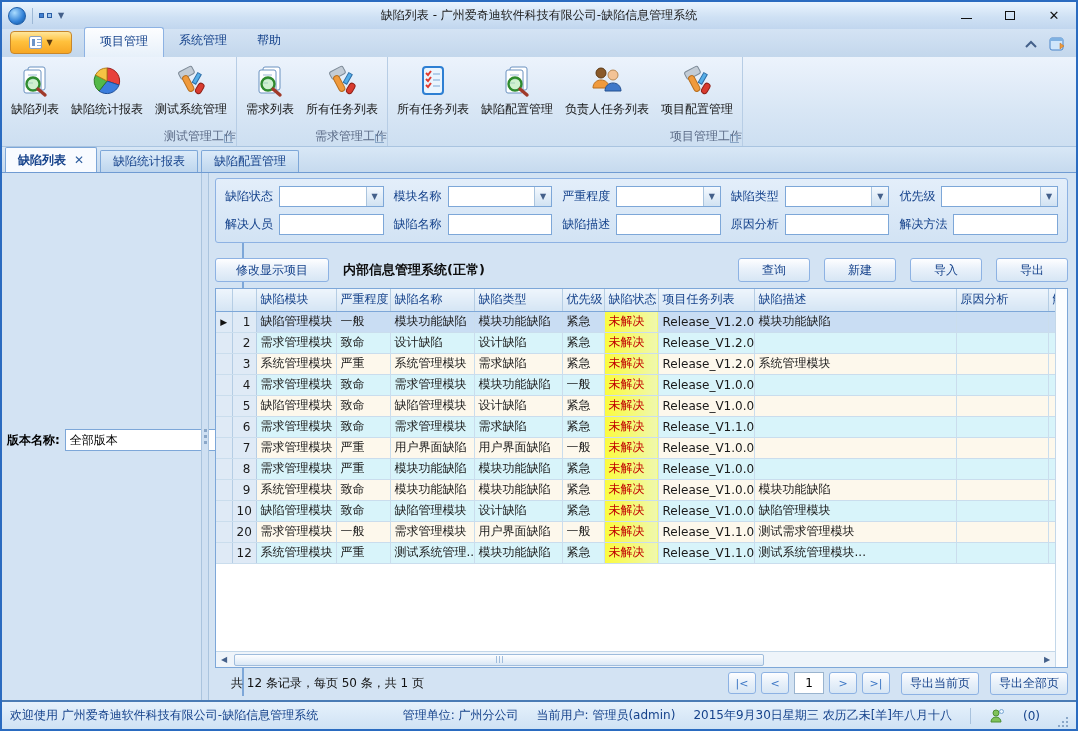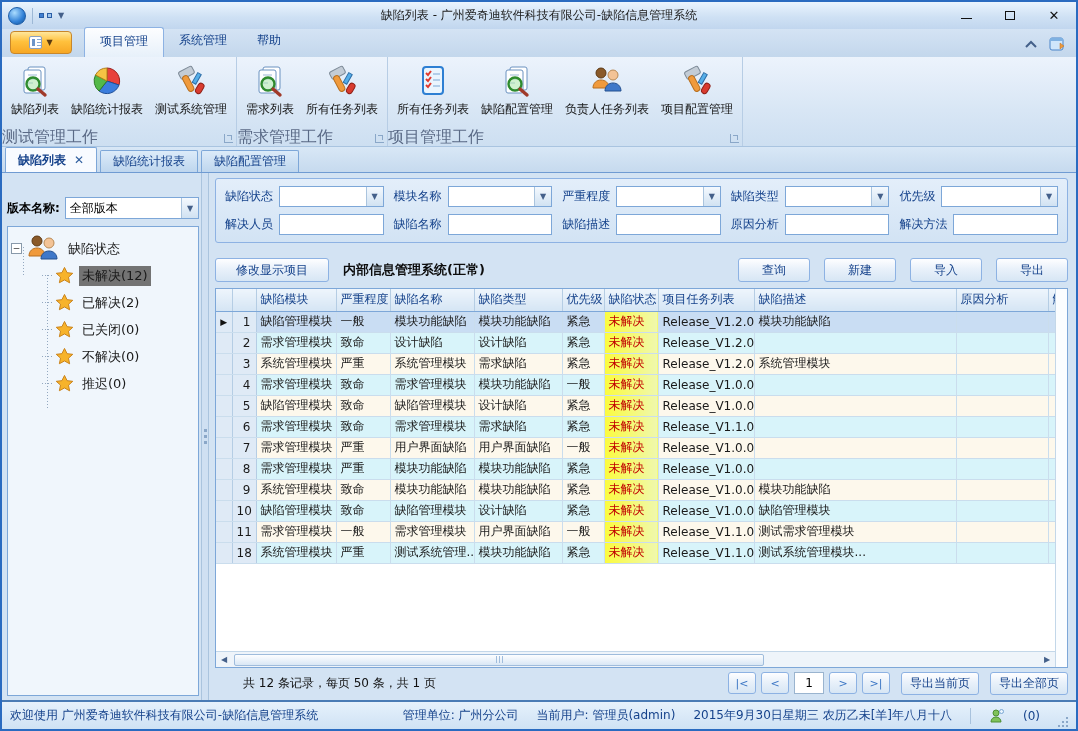--- a/index.html
+++ b/index.html
@@ -34,33 +34,33 @@
   .tab-spacer{flex:1}
   .ribbon-right{display:flex;align-items:center;gap:10px;padding:0 10px 4px 0}
 
   
   .ribbon{position:absolute;top:55px;left:0;right:0;height:90px;background:linear-gradient(#ecf3fc,#d8e6f5 60%,#cddff1);border-bottom:1px solid #a9c4e0;display:flex}
   .rgroup{display:flex;flex-direction:column;border-right:1px solid #b7cde5;position:relative}
   .rgroup-buttons{flex:1;display:flex;align-items:stretch;padding:3px 4px 0 4px;gap:2px}
   .rbtn{display:flex;flex-direction:column;align-items:center;justify-content:flex-start;padding:4px 5px 2px;border-radius:3px}
   .rbtn .ricon{width:34px;height:34px;margin-bottom:3px}
   .rbtn-label{font-size:12px;color:#151515;white-space:nowrap}
-  .rgroup-label{height:17px;text-align:left;color:#5a6a86;font-size:16px;line-height:15px}
+  .rgroup-label{height:17px;text-align:right;color:#5a6a86;font-size:12px;line-height:15px}
   .dlauncher{position:absolute;right:3px;bottom:3px;width:9px;height:9px;border-left:1px solid #8aa7c8;border-bottom:1px solid #8aa7c8}
   .dlauncher::after{content:"";position:absolute;right:1px;top:1px;width:4px;height:4px;border-right:1px solid #8aa7c8;border-top:1px solid #8aa7c8}
 
   
   .doctabs{position:absolute;top:145px;left:0;right:0;height:26px;background:linear-gradient(#d8e7f6,#c6daee);display:flex;align-items:flex-end;padding-left:3px;border-bottom:1px solid #6f9bd2}
   .dtab{display:flex;align-items:center;gap:8px;height:22px;padding:0 12px;margin-right:3px;color:#15428b;background:linear-gradient(#dcebf9,#bed6ee);border:1px solid #7da7d8;border-bottom:none;border-radius:2px 2px 0 0}
   .dtab.active{height:25px;background:#f8fbff;font-weight:bold}
   .dtab-close{font-weight:bold;color:#2e5e9e;font-size:12px;line-height:1}
 
   
   .bodywrap{position:absolute;top:171px;left:0;right:0;bottom:29px;display:flex}
-  .left-panel{width:199px;padding:24px 2px 4px 5px;display:flex;flex-direction:column}
+  .left-panel{width:199px;padding:18px 2px 4px 5px;display:flex;flex-direction:row}
   .version-row{display:flex;align-items:center;gap:5px;margin-bottom:7px}
   .version-label{font-weight:bold;color:#000;white-space:nowrap}
   .combo{height:22px;background:#fff;border:1px solid #7da7d8;display:flex;overflow:hidden}
   .combo-grow{flex:1}
   .combo-value{flex:1;border:none;outline:none;padding:0 4px;font:inherit;min-width:0;background:transparent}
   .combo-arrow{width:17px;background:linear-gradient(#f4f9fe,#d1e2f2);border-left:1px solid #aac4de;display:flex;align-items:center;justify-content:center;color:#44608a;font-size:8px}
   .status-panel{flex:1;border:1px solid #7da7d8;background:#f0f6fc;display:flex;flex-direction:column;overflow:hidden}
   .sp-header{height:23px;flex:0 0 23px;background:linear-gradient(#e9f2fc,#c3daf0);border-bottom:1px solid #9cbcdd;display:flex;align-items:center;justify-content:center;font-weight:bold;color:#15428b}
   .tree{position:relative;padding-top:8px;font-size:13px}
   .tree-item{display:flex;align-items:center;height:27px;position:relative}
@@ -113,21 +113,21 @@
   .grid-filler{flex:1;background:#fff}
   .hscroll{height:16px;flex:0 0 16px;border-top:1px solid #c3d7e9;background:#eef4fa;display:flex;align-items:center}
   .hs-btn{width:16px;height:100%;display:flex;align-items:center;justify-content:center;color:#44608a;font-size:8px}
   .hs-thumb{width:530px;height:12px;margin:0 2px;background:linear-gradient(#fdfeff,#d9e7f5);border:1px solid #9fbcdc;border-radius:2px;display:flex;align-items:center;justify-content:center;gap:2px}
   .hs-thumb i{width:1px;height:7px;background:#9fbcdc}
   .hs-track{flex:1}
   .vscroll{width:12px;flex:0 0 12px;border-left:1px solid #c3d7e9;background:#fbfdff}
 
   
   .pager-row{height:32px;display:flex;align-items:center;padding:3px 0 5px}
-  .pager-summary{margin-left:28px;color:#111}
+  .pager-summary{margin-left:16px;color:#111}
   .pager-controls{margin-left:auto;display:flex;align-items:center;gap:5px}
   .pg-btn{width:28px;height:22px;color:#3a75c4;font-size:11px}
   .page-box{width:30px;height:22px;border:1px solid #9ab4cf;background:#fff;text-align:center;font:inherit;outline:none}
   .export-btn{width:78px;height:23px;margin-left:6px}
 
   
   .statusbar{position:absolute;left:0;right:0;bottom:0;height:29px;border-top:2px solid #4a7bb5;background:linear-gradient(#e6f1fc,#cfe2f4);display:flex;align-items:center;padding:0 8px;color:#15428b;gap:18px}
   .sb-spacer{flex:1}
   .sb-sep{width:1px;height:16px;background:#a8c2dd}
   .sb-badge{color:#15428b}
@@ -623,35 +623,35 @@
                   <td class="data">设计缺陷</td>
                   <td class="data">紧急</td>
                   <td class="data status-cell">未解决</td>
                   <td class="data">Release_V1.0.0</td>
                   <td class="data">缺陷管理模块</td>
                   <td class="data"></td>
                   <td class="data"></td>
                 </tr>
                 <tr class="odd">
                   <td class="ind"></td>
-                  <td class="num">11</td>
+                  <td class="num">20</td>
                   <td class="data">需求管理模块</td>
                   <td class="data">一般</td>
                   <td class="data">需求管理模块</td>
                   <td class="data">用户界面缺陷</td>
                   <td class="data">一般</td>
                   <td class="data status-cell">未解决</td>
                   <td class="data">Release_V1.1.0</td>
                   <td class="data">测试需求管理模块</td>
                   <td class="data"></td>
                   <td class="data"></td>
                 </tr>
                 <tr class="even">
                   <td class="ind"></td>
-                  <td class="num">18</td>
+                  <td class="num">12</td>
                   <td class="data">系统管理模块</td>
                   <td class="data">严重</td>
                   <td class="data">测试系统管理...</td>
                   <td class="data">模块功能缺陷</td>
                   <td class="data">紧急</td>
                   <td class="data status-cell">未解决</td>
                   <td class="data">Release_V1.1.0</td>
                   <td class="data">测试系统管理模块...</td>
                   <td class="data"></td>
                   <td class="data"></td>

